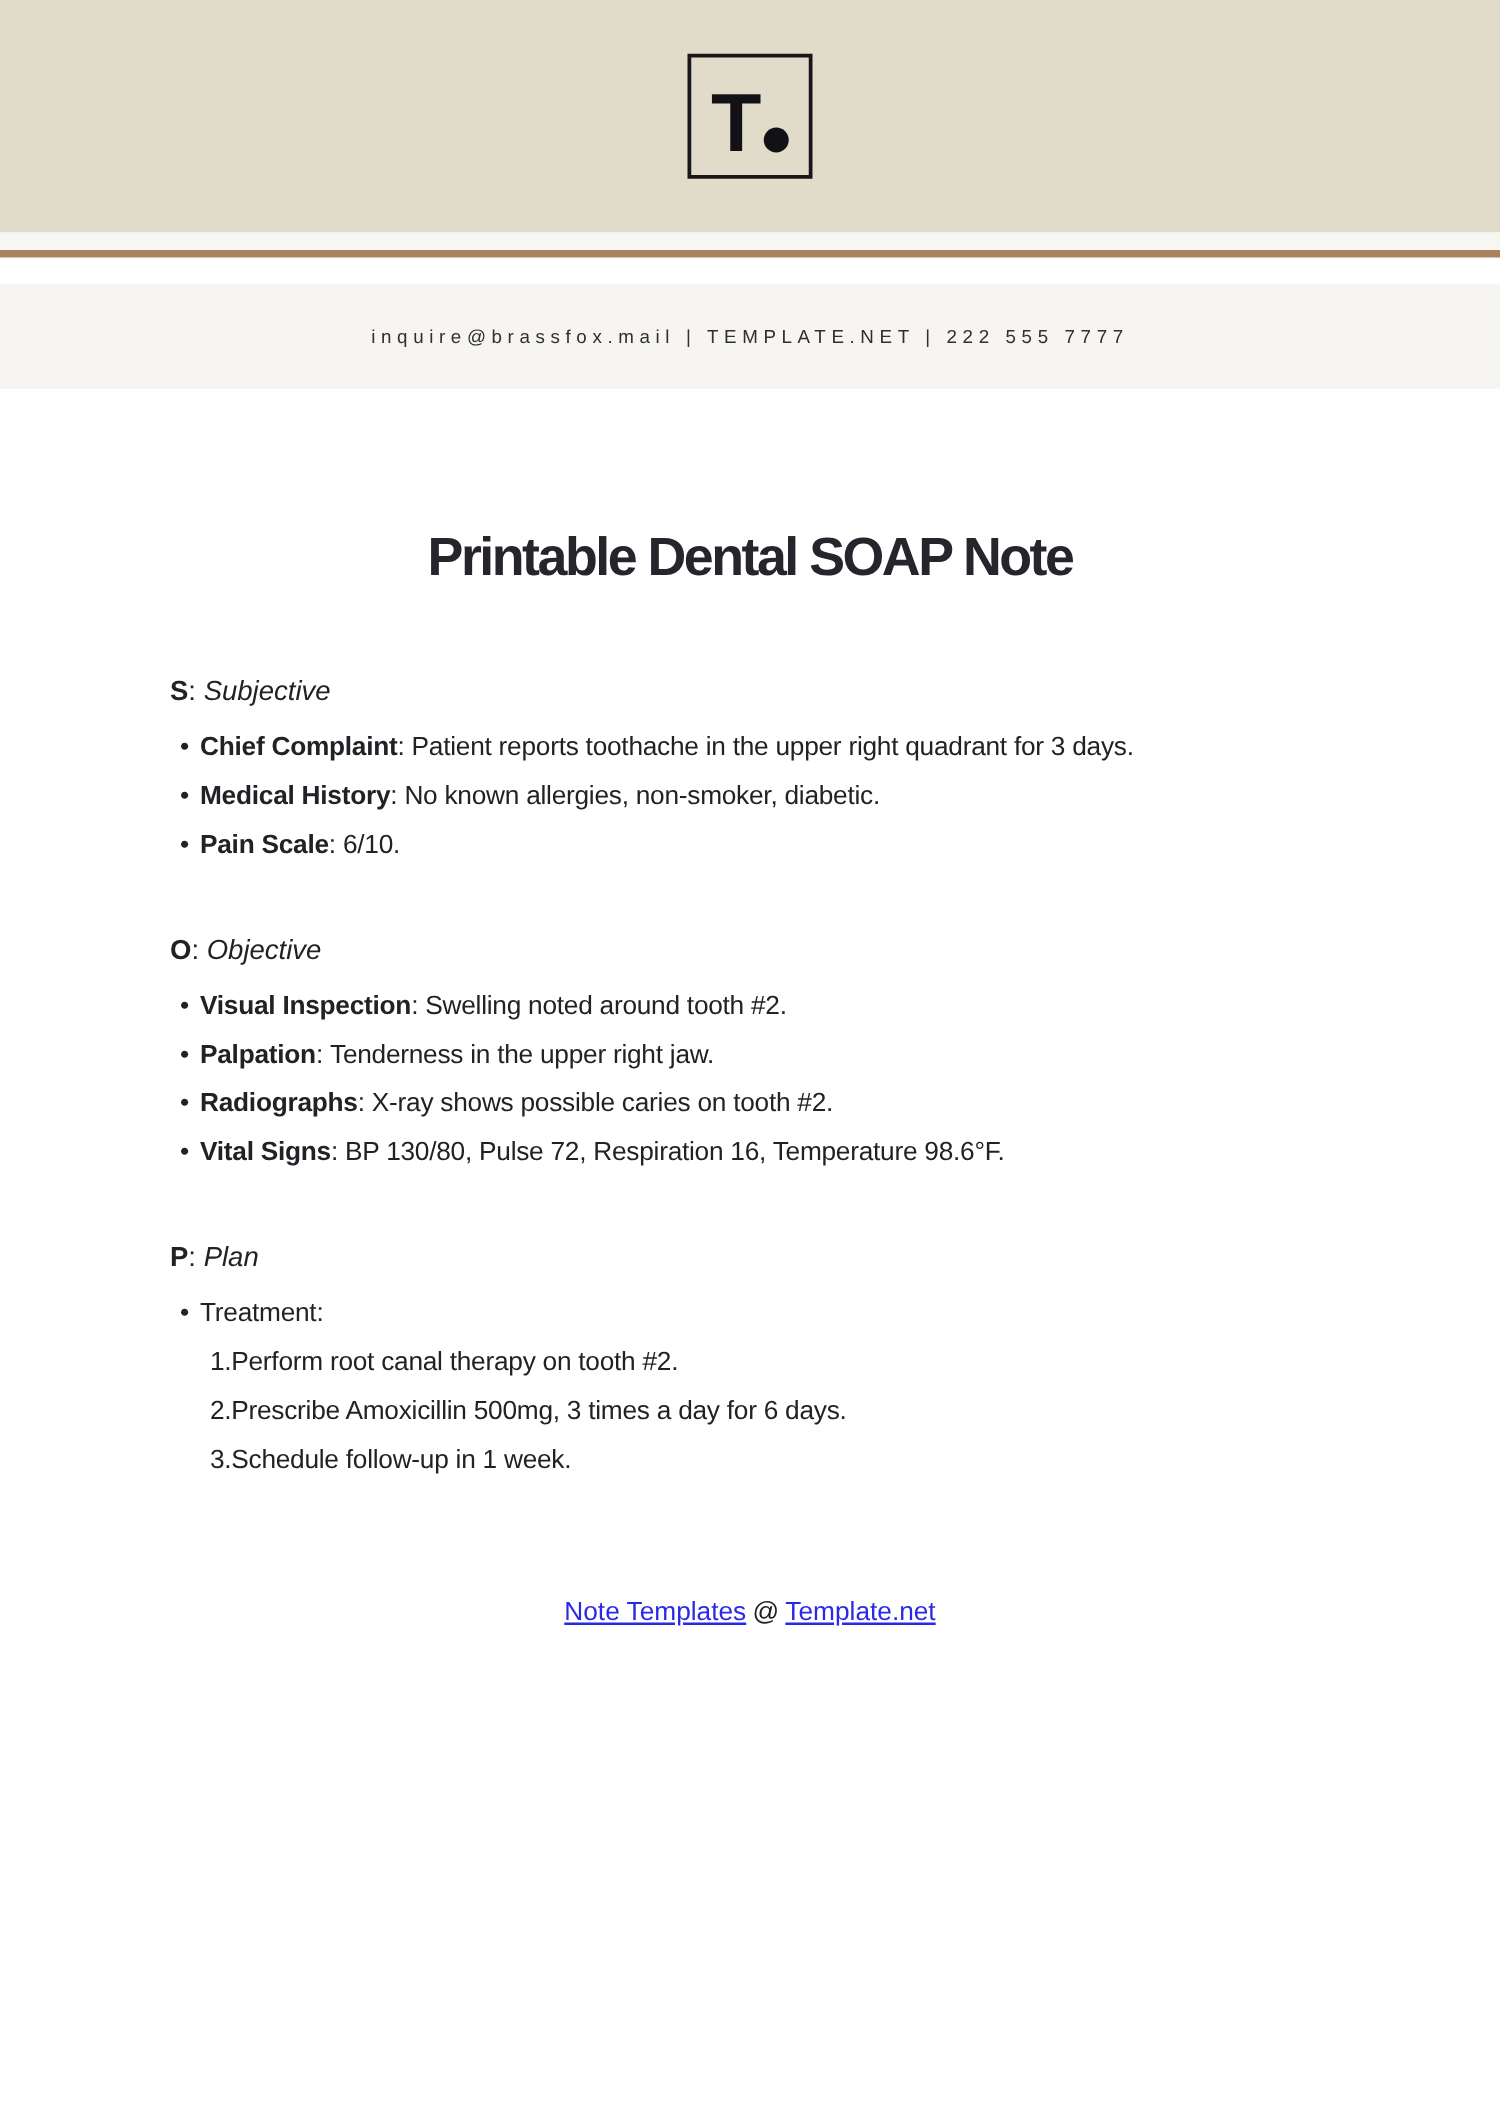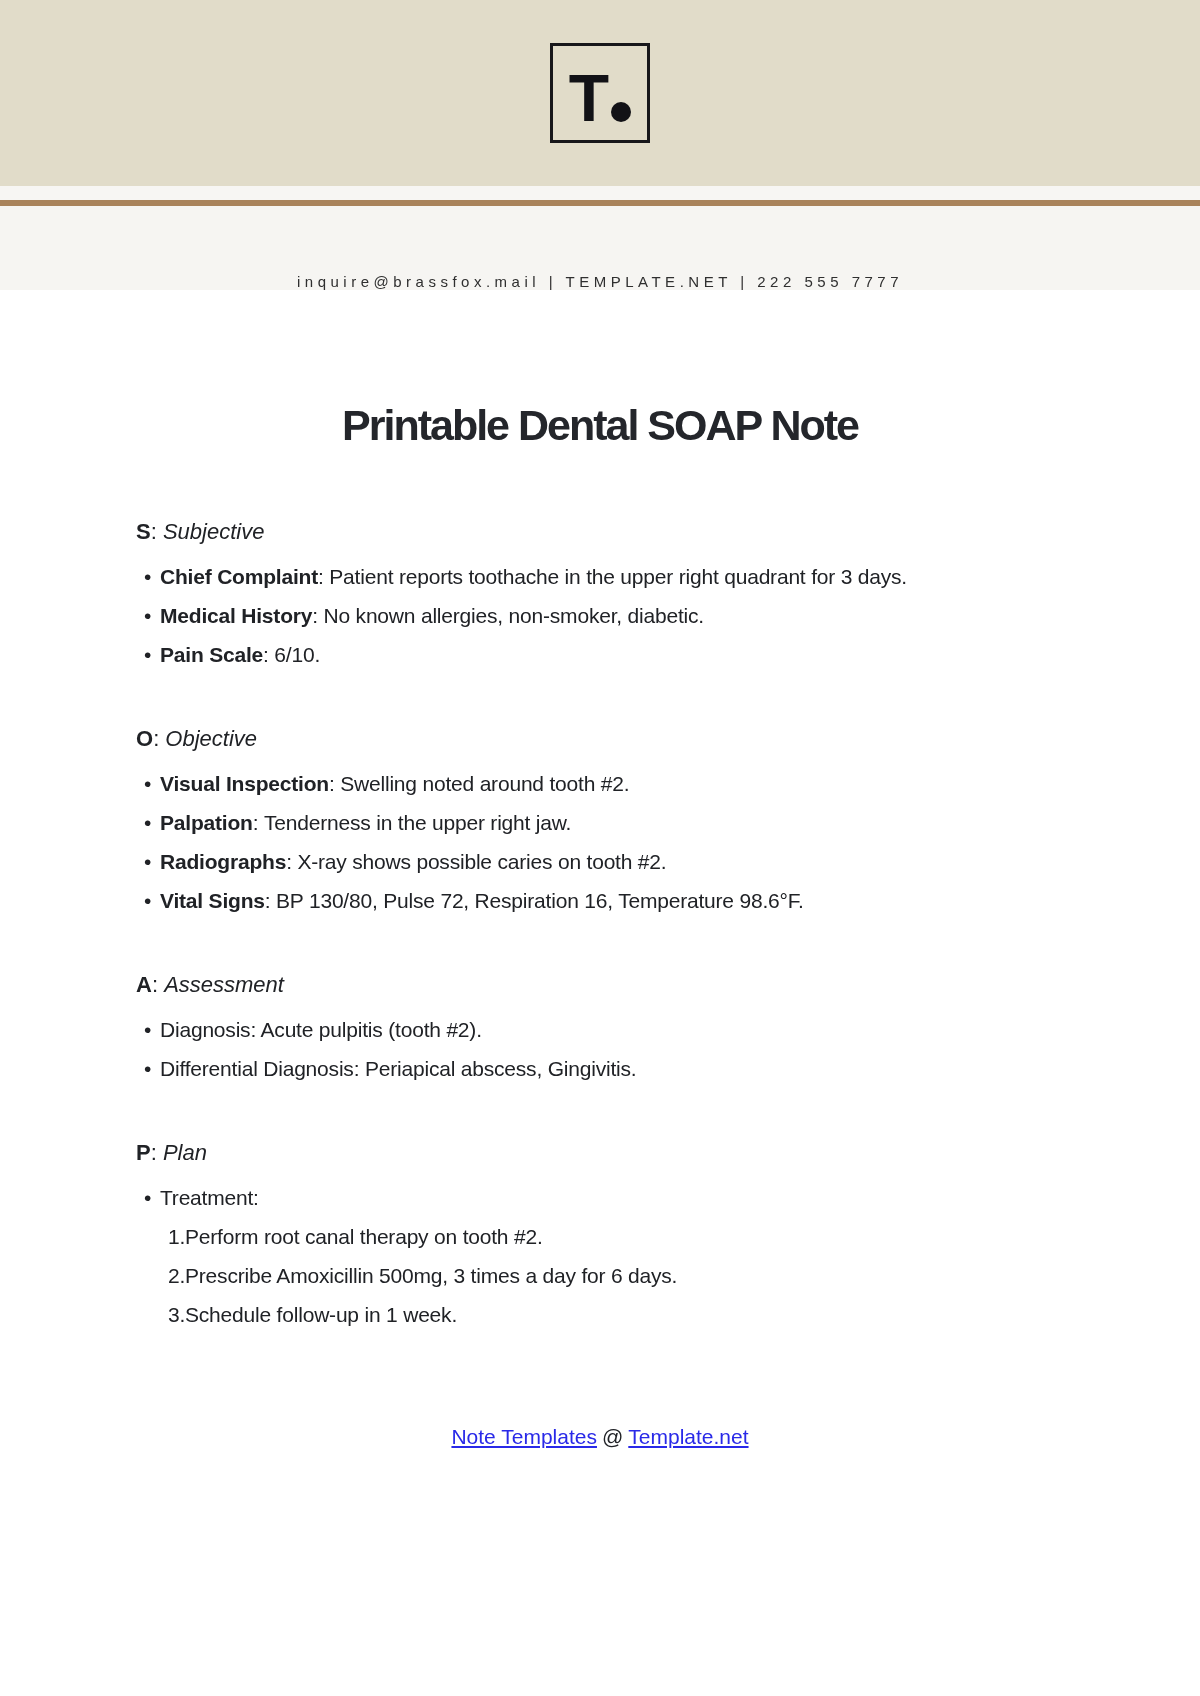--- a/index.html
+++ b/index.html
@@ -34,21 +34,21 @@
     letter-spacing:-2px;
   }
   .logo-dot{
     width:20px;height:20px;border-radius:50%;background:#121216;
     margin-left:4px;
   }
   .band-gap{height:14px;background:#f7f6f3;}
   .rule{height:6px;background:var(--rule);}
   .band-contact{
     height:84px;background:var(--band);
-    display:flex;align-items:flex-end;justify-content:center;
+    display:flex;align-items:center;justify-content:center;margin-top:21px;
   }
   .contact-text{
     font-size:15px;letter-spacing:4.5px;color:var(--contact);
     white-space:nowrap;
   }
 
   
   h1{
     margin:109px 0 12px 0;
     text-align:center;
@@ -139,27 +139,20 @@
         </div>
         <ul class="bullets">
           <li><span class="lbl">Visual Inspection</span><span class="txt">Swelling noted around tooth #2.</span></li>
           <li><span class="lbl">Palpation</span><span class="txt">Tenderness in the upper right jaw.</span></li>
           <li><span class="lbl">Radiographs</span><span class="txt">X-ray shows possible caries on tooth #2.</span></li>
           <li><span class="lbl">Vital Signs</span><span class="txt">BP 130/80, Pulse 72, Respiration 16, Temperature 98.6°F.</span></li>
         </ul>
       </section>
 
       <section>
-        <div class="sec-h">
-          <span class="sec-letter">A</span><span class="sec-name">Assessment</span>
-        </div>
-        <ul class="bullets">
-          <li><span class="txt">Diagnosis: Acute pulpitis (tooth #2).</span></li>
-          <li><span class="txt">Differential Diagnosis: Periapical abscess, Gingivitis.</span></li>
-        </ul>
       </section>
 
       <section>
         <div class="sec-h">
           <span class="sec-letter">P</span><span class="sec-name">Plan</span>
         </div>
         <ul class="bullets">
           <li><span class="txt">Treatment:</span></li>
         </ul>
         <ol class="steps">

